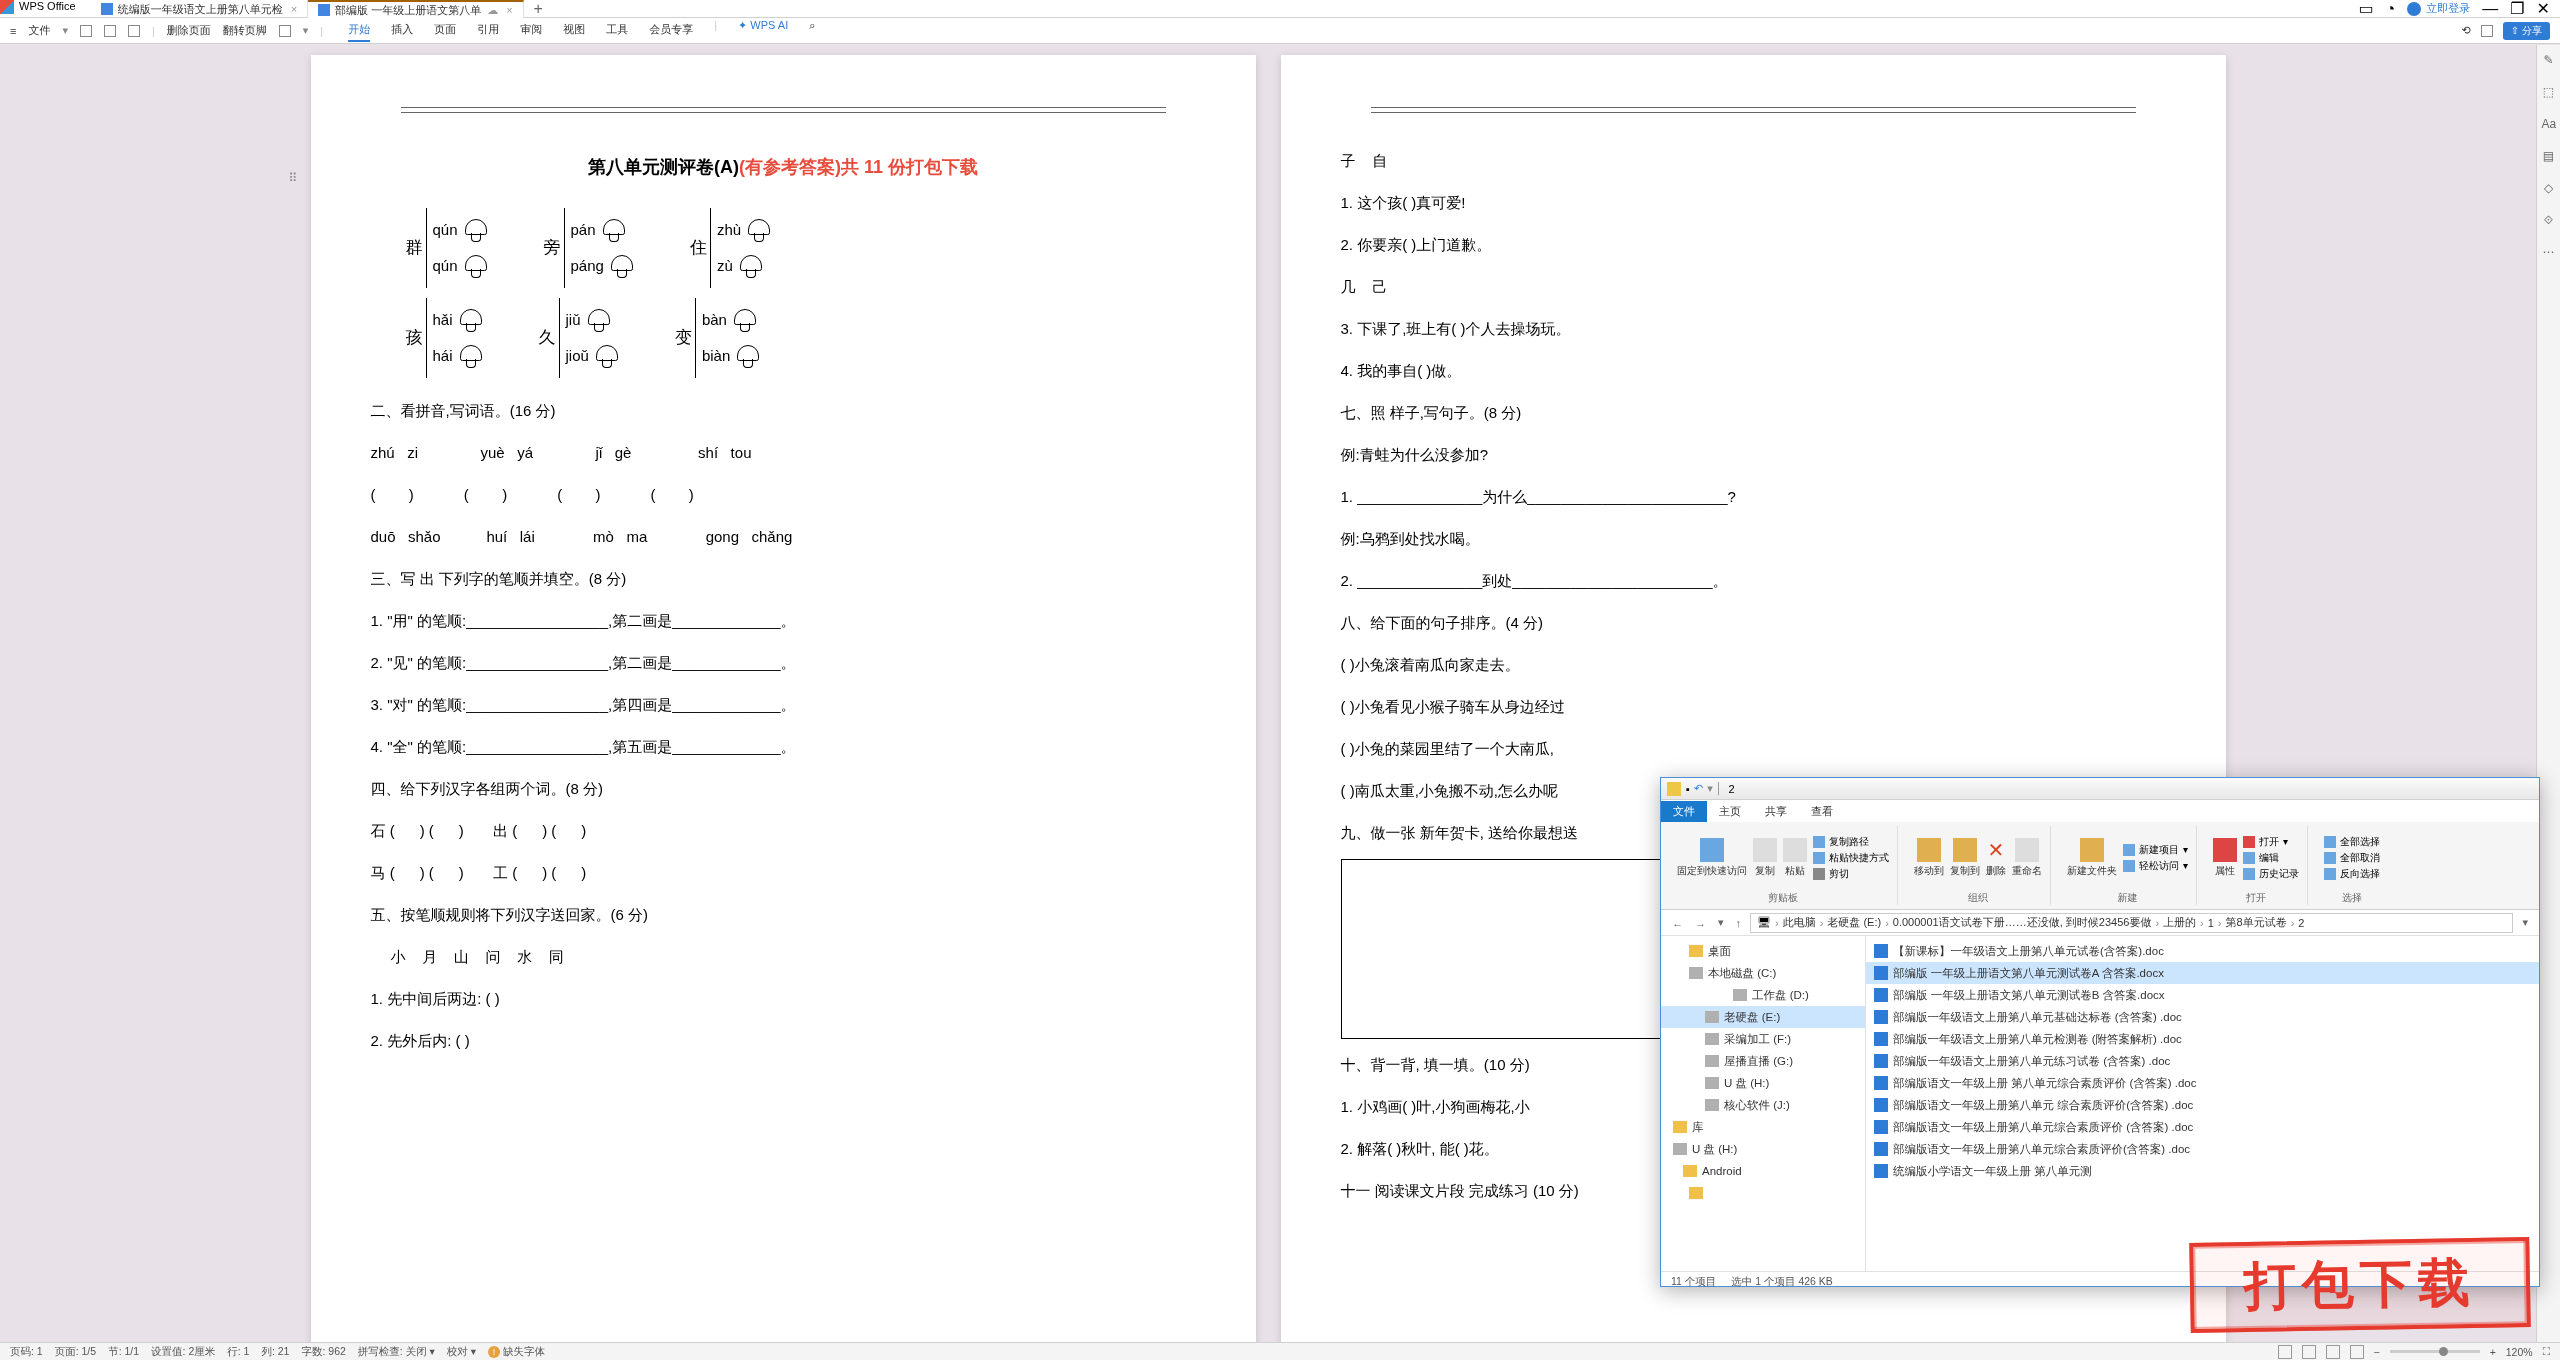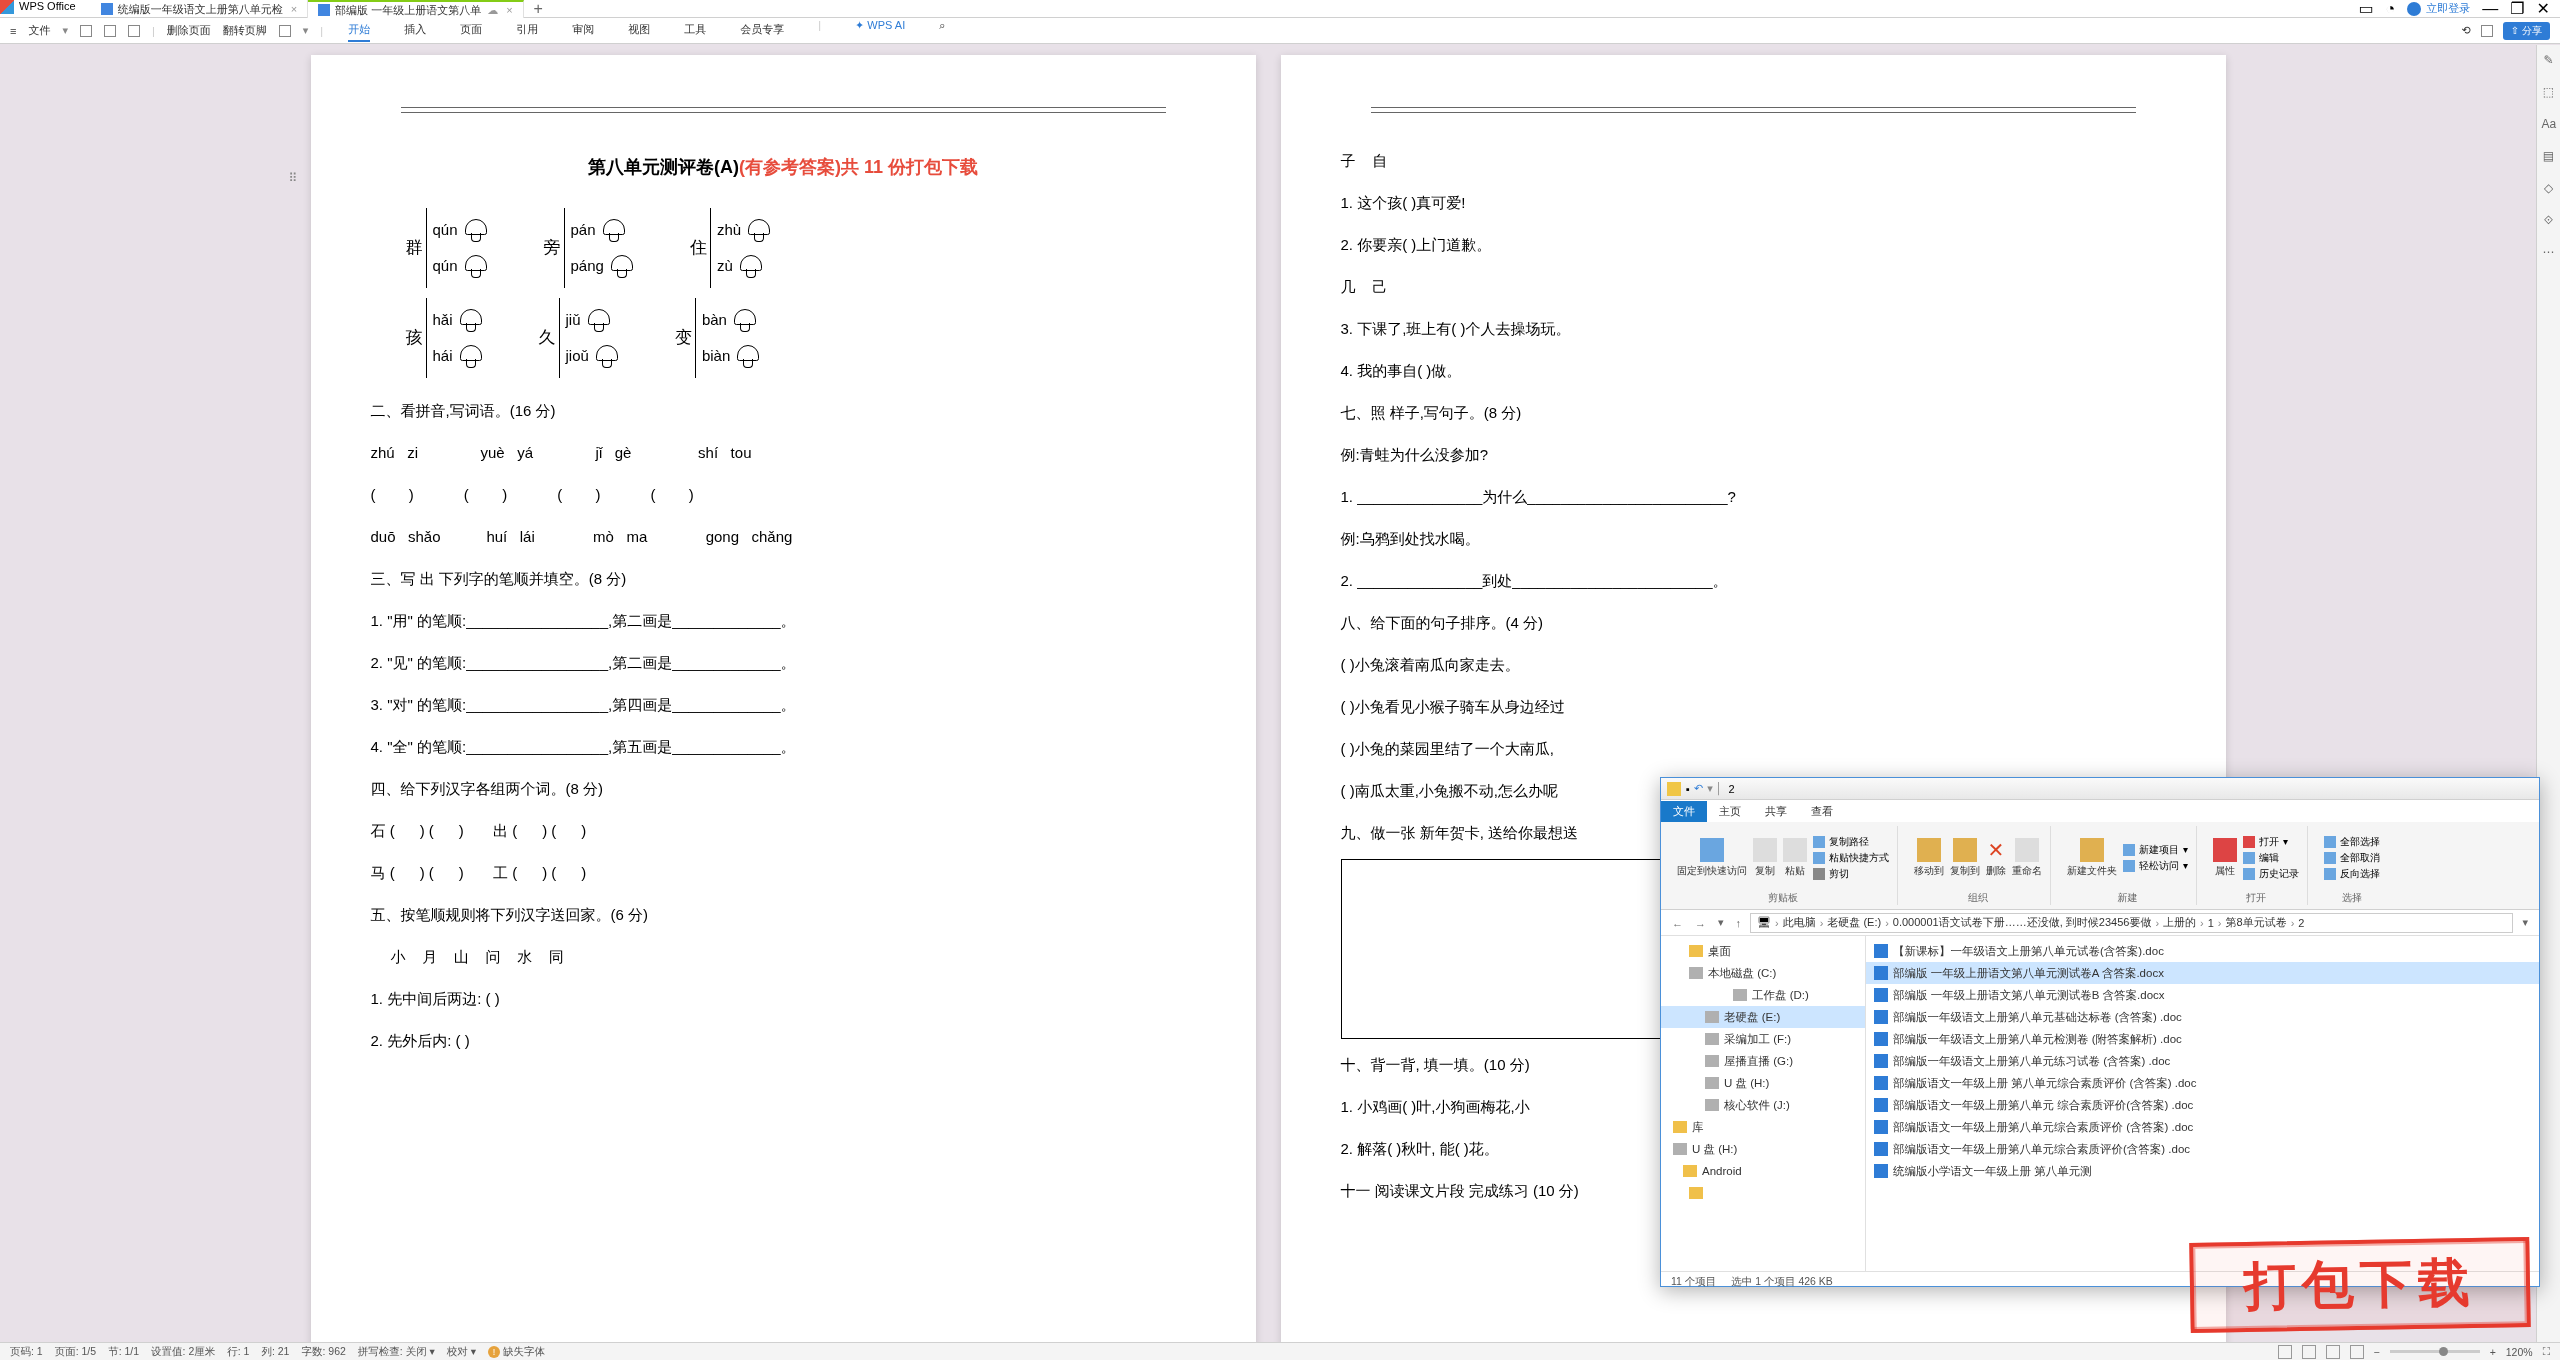--- a/index.html
+++ b/index.html
@@ -1,31 +1,31 @@
 <!DOCTYPE html>
 <html><head>
 <meta charset="utf-8">
 <style>
 *{margin:0;padding:0;box-sizing:border-box;font-family:"Microsoft YaHei",SimSun,sans-serif}
 body{background:#e8e1e8;overflow:hidden;width:2560px;height:1360px;position:relative}
 .app-logo{width:14px;height:14px;background:linear-gradient(135deg,#e74c3c 50%,#3498db 50%);margin-right:5px}
 .tabs{display:flex;height:18px;background:#fff;border-bottom:1px solid #d0d0d0}
 .tab{display:flex;align-items:center;padding:0 10px;height:18px;font-size:11px;color:#333;border-right:1px solid #e0e0e0;cursor:pointer}
-.tab.active{background:#fff;border-top:2px solid #84cc16}
+.tab.active{background:#fff;border-top:2px solid #a16207}
 .tab-icon{width:12px;height:12px;background:#4186e0;margin-right:5px}
 .tab-close{margin-left:8px;color:#999}
 .tab-add{padding:0 10px;color:#666;cursor:pointer}
 .titlebar-right{margin-left:auto;display:flex;align-items:center;gap:12px;padding-right:10px}
 .login-btn{color:#2e7cd6;font-size:11px;display:flex;align-items:center;gap:5px}
 .login-avatar{width:14px;height:14px;border-radius:50%;background:#2e7cd6}
 
 
 .ribbon{background:#fff;display:flex;align-items:center;height:26px;padding:0 10px;font-size:11px;color:#333;border-bottom:1px solid #d0d0d0}
 .ribbon-left{display:flex;align-items:center;gap:12px}
-.ribbon-menu{display:flex;gap:34px;margin-left:25px}
+.ribbon-menu{display:flex;gap:21px;margin-left:25px}
 .ribbon-item{cursor:pointer;padding:3px 0}
 .ribbon-item.active{color:#2e7cd6;border-bottom:2px solid #2e7cd6}
 .ribbon-right{margin-left:auto;display:flex;align-items:center;gap:10px}
 .share-btn{background:#2e7cd6;color:#fff;padding:2px 8px;border-radius:3px;font-size:10px}
 .ai-label{color:#2e7cd6;font-size:11px}
 
 
 .doc-area{position:absolute;top:45px;left:0;right:24px;bottom:18px;background:#e8e1e8;overflow:hidden;display:flex;justify-content:center;gap:25px;padding-top:10px}
 .page{width:945px;height:1335px;background:#fff;box-shadow:0 2px 8px rgba(0,0,0,0.15);padding:48px 60px;font-size:15px;line-height:2.2;color:#000;font-family:SimSun,serif;position:relative}
 .page-handle{position:absolute;left:-22px;top:110px;color:#888;font-size:12px}

